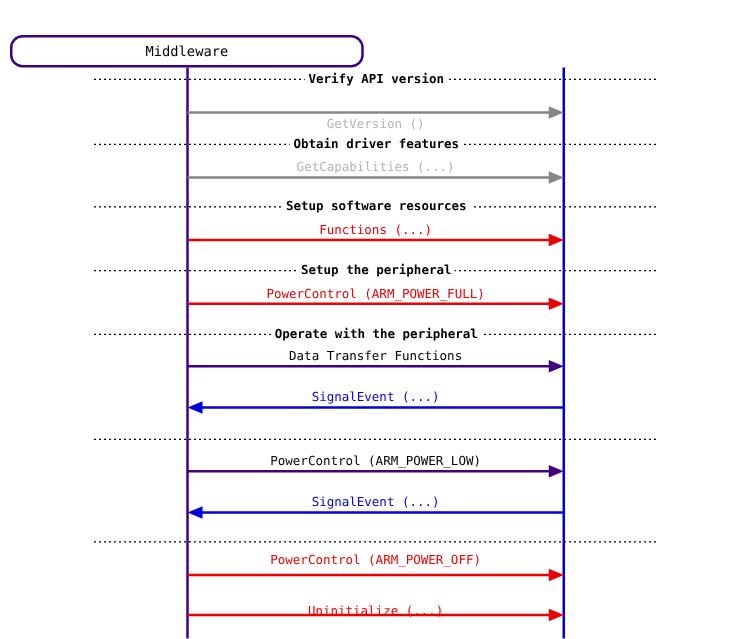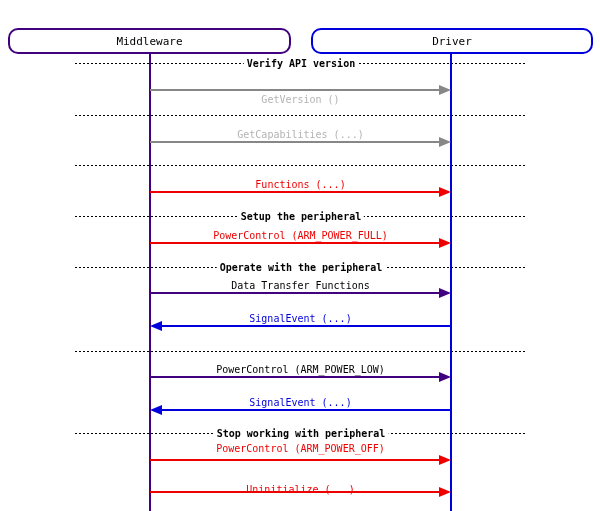--- a/index.html
+++ b/index.html
@@ -57,44 +57,42 @@
   .t-purp  .head      { border-left-color:#400080; border-right-color:#400080; }
 </style>
 </head>
 <body>
 
 <div class="canvas">
 
   <div class="actor-box actor-mw">
     <span>Middleware</span>
   </div>
-  <div class="actor-box actor-dr">
-    <span>Driver</span>
-  </div>
 
   <div class="lifeline ll-mw"></div>
   <div class="lifeline ll-dr"></div>
 
   <div class="divider-line" style="top:63px"></div>
   <span class="divider-label" style="top:64px">Verify API version</span>
 
   <div class="divider-line" style="top:115px"></div>
+  <span class="divider-label" style="top:116px">Obtain driver features</span>
 
   <div class="divider-line" style="top:165px"></div>
+  <span class="divider-label" style="top:166px">Setup software resources</span>
 
   <div class="divider-line" style="top:216px"></div>
   <span class="divider-label" style="top:217px">Setup the peripheral</span>
 
   <div class="divider-line" style="top:267px"></div>
   <span class="divider-label" style="top:268px">Operate with the peripheral</span>
 
   <div class="divider-line" style="top:351px"></div>
 
   <div class="divider-line" style="top:433px"></div>
-  <span class="divider-label" style="top:434px">Stop working with peripheral</span>
 
   <div class="t-gray">
     <span class="msg-label" style="top:94px">GetVersion ()</span>
     <div class="msg-line line-r" style="top:89px"></div>
     <div class="head head-r" style="top:85px"></div>
   </div>
 
   <div class="t-gray">
     <span class="msg-label" style="top:129px">GetCapabilities (...)</span>
     <div class="msg-line line-r" style="top:141px"></div>

